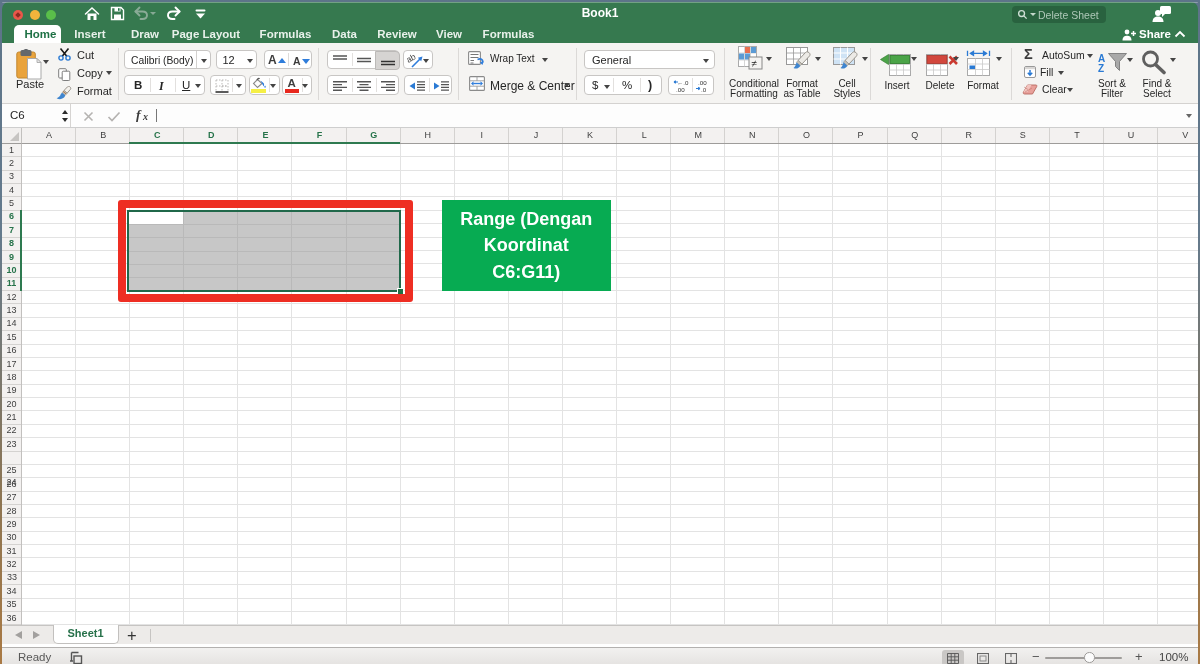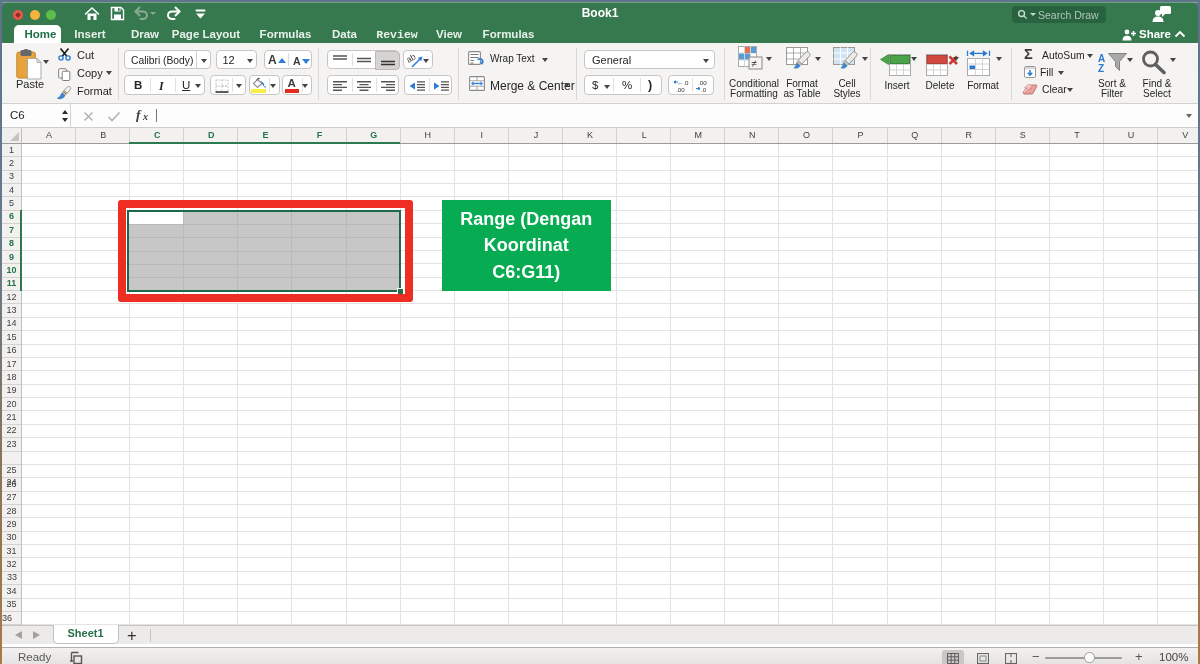--- a/index.html
+++ b/index.html
@@ -60,39 +60,39 @@
         <path d="M1 4.5 L5.5 9.5 L10 4.5 Z" fill="#fff"></path>
       </svg>
     <div class="abs" style="left:0;right:0;top:0;height:23px;text-align:center;line-height:23px;font-size:12px;font-weight:700;color:#fff;">Book1</div>
 
     <div class="abs" style="left:1010px;top:4px;width:94px;height:16.5px;background:rgba(8,38,20,0.28);border-radius:4px;">
       <svg class="abs" style="left:5px;top:3px;" width="11" height="11" viewBox="0 0 12 12">
           <circle cx="5" cy="5" r="3.2" stroke="#cfdfd5" stroke-width="1.5" fill="none"></circle>
           <path d="M7.5 7.5 L10.5 10.5" stroke="#cfdfd5" stroke-width="1.5"></path>
         </svg>
       <span class="abs" style="left:17.5px;top:7px;border-left:3px solid transparent;border-right:3px solid transparent;border-top:3.5px solid #c4d8cb;"></span>
-      <span class="abs" style="left:26px;top:3px;font-size:10.5px;color:#aec8b8;white-space:nowrap;">Search Draw</span>
+      <span class="abs" style="left:26px;top:3px;font-size:10.5px;color:#aec8b8;white-space:nowrap;">Delete Sheet</span>
     </div>
 
     <svg class="abs" style="left:1150px;top:3px;" width="20" height="18" viewBox="0 0 20 18">
         <rect x="8" y="1" width="11" height="8" rx="1.5" fill="#fff"></rect>
         <path d="M10 8.5 L10 12 L13.5 8.5" fill="#fff"></path>
         <circle cx="6" cy="8" r="3" fill="#fff"></circle>
         <path d="M0.5 17 C0.5 12.8 3 11.4 6 11.4 C9 11.4 11.5 12.8 11.5 17 Z" fill="#fff"></path>
       </svg>
   </div>
   <div id="tabrow">
     <div class="abs" style="left:12px;top:0;width:47px;height:18px;background:#fff;border-radius:5px 5px 0 0;"></div>
     <span class="tabtxt" style="left:38.5px;color:#1e7145;">Home</span>
     <span class="tabtxt" style="left:88px;">Insert</span>
     <span class="tabtxt" style="left:143px;">Draw</span>
     <span class="tabtxt" style="left:204px;">Page Layout</span>
     <span class="tabtxt" style="left:283.5px;">Formulas</span>
     <span class="tabtxt" style="left:342.5px;">Data</span>
-    <span class="tabtxt" style="left:395px;font-family:Liberation Mono, monospace;">Review</span>
+    <span class="tabtxt" style="left:395px;">Review</span>
     <span class="tabtxt" style="left:447px;">View</span>
     <span class="tabtxt" style="left:506.5px;">Formulas</span>
 
     <svg class="abs" style="left:1118px;top:3.5px;" width="17" height="12" viewBox="0 0 17 12">
         <circle cx="7" cy="3" r="2.4" fill="#fff"></circle>
         <path d="M2.5 11.5 C2.5 8 4.5 6.8 7 6.8 C9.5 6.8 11.5 8 11.5 11.5 Z" fill="#fff"></path>
         <path d="M13.5 2 V7 M11 4.5 H16" stroke="#fff" stroke-width="1.5"></path>
       </svg>
     <span class="abs" style="left:1137px;top:2.5px;font-size:11.5px;font-weight:600;color:#fff;">Share</span>
     <svg class="abs" style="left:1172px;top:5px;" width="12" height="8" viewBox="0 0 12 8">
@@ -438,21 +438,21 @@
         <span class="abs" style="left:0;top:334.25px;width:19px;height:13.37px;text-align:center;font-size:9px;line-height:13.6px;color:#3e3e3e;">26</span>
         <span class="abs" style="left:0;top:347.62px;width:19px;height:19px;text-align:center;font-size:9px;line-height:13.6px;color:#3e3e3e;">27</span>
         <span class="abs" style="left:0;top:360.99px;width:19px;height:13.37px;text-align:center;font-size:9px;line-height:13.6px;color:#3e3e3e;">28</span>
         <span class="abs" style="left:0;top:374.36px;width:19px;height:13.37px;text-align:center;font-size:9px;line-height:13.6px;color:#3e3e3e;">29</span>
         <span class="abs" style="left:0;top:387.73px;width:19px;height:13.37px;text-align:center;font-size:9px;line-height:13.6px;color:#3e3e3e;">30</span>
         <span class="abs" style="left:0;top:401.10px;width:19px;height:13.37px;text-align:center;font-size:9px;line-height:13.6px;color:#3e3e3e;">31</span>
         <span class="abs" style="left:0;top:414.47px;width:19px;height:13.37px;text-align:center;font-size:9px;line-height:13.6px;color:#3e3e3e;">32</span>
         <span class="abs" style="left:0;top:427.84px;width:20px;height:13.37px;text-align:center;font-size:9px;line-height:13.6px;color:#3e3e3e;">33</span>
         <span class="abs" style="left:0;top:441.21px;width:19px;height:13.37px;text-align:center;font-size:9px;line-height:13.6px;color:#3e3e3e;">34</span>
         <span class="abs" style="left:0;top:454.58px;width:19px;height:13.37px;text-align:center;font-size:9px;line-height:13.6px;color:#3e3e3e;">35</span>
-        <span class="abs" style="left:0;top:467.95px;width:19px;height:13.37px;text-align:left;font-size:9px;line-height:13.6px;color:#3e3e3e;">36</span>
+        <span class="abs" style="left:0;top:467.95px;width:19px;height:13.37px;text-align:center;font-size:9px;line-height:13.6px;color:#3e3e3e;">36</span>
         <div class="abs" style="left:18px;top:66.85px;width:2px;height:80.22px;background:#2e7a50;"></div>
       </div>
 
     <div id="cells" class="abs" style="left:20px;top:15.6px;right:0;height:481.3px;background-image:repeating-linear-gradient(to right,transparent 0px,transparent 53.1px,#e3e3e3 53.1px,#e3e3e3 54.1px),repeating-linear-gradient(to bottom,transparent 0px,transparent 12.37px,#e3e3e3 12.37px,#e3e3e3 13.37px);"></div>
 
     <div class="abs" style="left:127.2px;top:13.6px;width:270.5px;height:2px;background:#2e7a50;"></div>
 
     <div class="abs" style="left:125.3px;top:81.5px;width:273.4px;height:82.2px;background:#c7c7c7;border:2px solid #20684a;">
       <div class="abs" style="left:54px;top:0;width:1px;bottom:0;background:#b9b9b9;"></div>
       <div class="abs" style="left:108.1px;top:0;width:1px;bottom:0;background:#b9b9b9;"></div>

